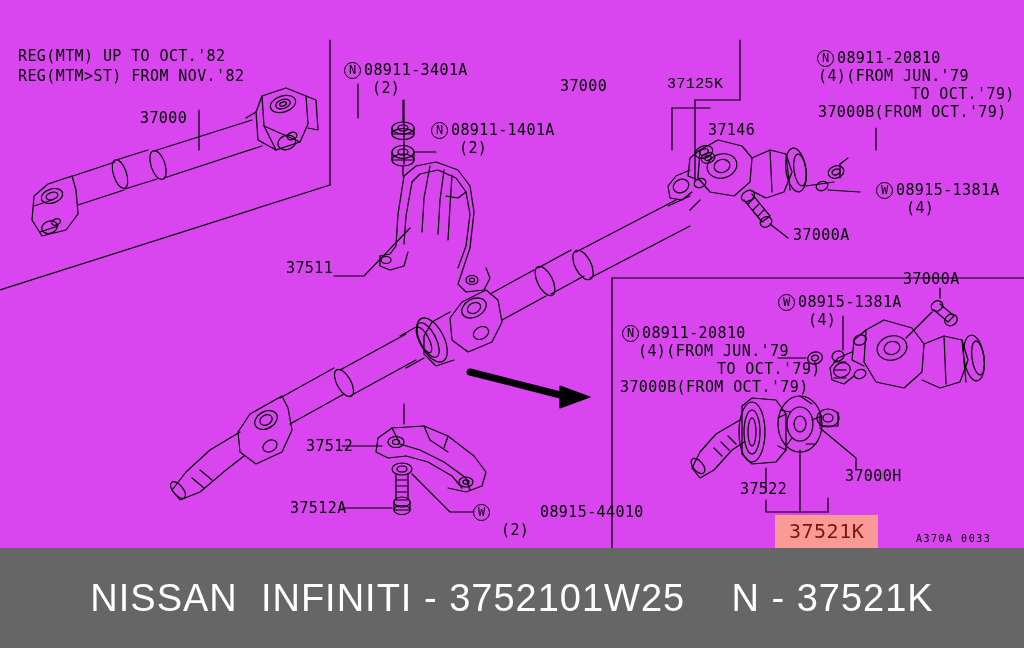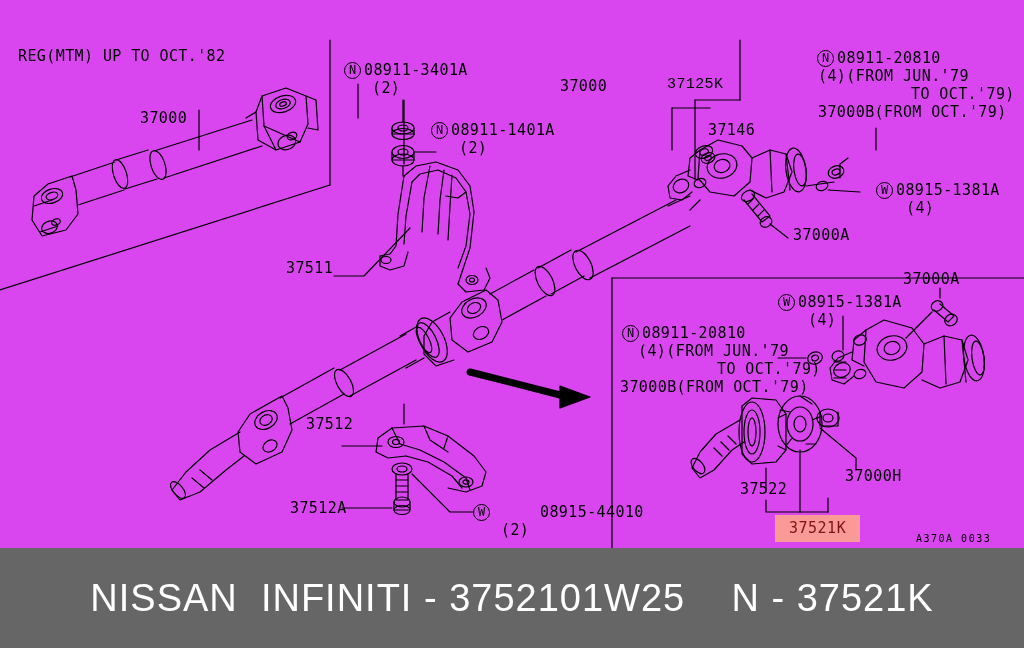--- a/index.html
+++ b/index.html
@@ -45,21 +45,21 @@
     line-height: 15px;
     text-align: center;
     color: #000;
     box-sizing: border-box;
   }
   .highlight {
     position: absolute;
     background: #fa9a96;
     color: #7d1410;
     font-family: "DejaVu Sans Mono", monospace;
-    font-size: 15px;
+    font-size: 20px;
     letter-spacing: 0.5px;
     padding: 4px 14px 5px 14px;
     white-space: pre;
   }
   #banner {
     position: absolute;
     left: 0;
     width: 1024px;
     background: #666666;
     display: flex;
@@ -380,20 +380,21 @@
       </g>
 
       <g>
         <path d="M806 186 L834 182"></path>
         <path d="M876 150 L876 128"></path>
       </g>
     </g>
   </svg>
 
   <div class="lbl" style="left:18px; top:48px;">REG(MTM) UP TO OCT.'82</div>
+  <div class="lbl" style="left:18px; top:68px;">REG(MTM&gt;ST) FROM NOV.'82</div>
   <div class="lbl" style="left:140px; top:110px;">37000</div>
 
   <div class="sym" style="left:344px; top:62px;">N</div>
   <div class="lbl" style="left:364px; top:62px;">08911-3401A</div>
   <div class="lbl" style="left:372px; top:80px;">(2)</div>
 
   <div class="sym" style="left:431px; top:122px;">N</div>
   <div class="lbl" style="left:451px; top:122px;">08911-1401A</div>
   <div class="lbl" style="left:459px; top:140px;">(2)</div>
 
@@ -421,21 +422,21 @@
   <div class="sym" style="left:778px; top:294px;">W</div>
   <div class="lbl" style="left:798px; top:294px;">08915-1381A</div>
   <div class="lbl" style="left:808px; top:312px;">(4)</div>
 
   <div class="sym" style="left:622px; top:325px;">N</div>
   <div class="lbl" style="left:642px; top:325px;">08911-20810</div>
   <div class="lbl" style="left:638px; top:343px;">(4)(FROM JUN.'79</div>
   <div class="lbl" style="left:717px; top:361px;">TO OCT.'79)</div>
   <div class="lbl" style="left:620px; top:379px;">37000B(FROM OCT.'79)</div>
 
-  <div class="lbl" style="left:306px; top:416px;">37512</div>
+  <div class="lbl" style="left:306px; top:438px;">37512</div>
   <div class="lbl" style="left:290px; top:500px;">37512A</div>
 
   <div class="sym" style="left:473px; top:504px;">W</div>
   <div class="lbl" style="left:493px; top:504px;margin-left:47px;">08915-44010</div>
   <div class="lbl" style="left:501px; top:522px;">(2)</div>
 
   <div class="lbl" style="left:740px; top:481px;">37522</div>
   <div class="lbl" style="left:845px; top:468px;">37000H</div>
 
   <div class="highlight" style="left:775px; top:515px;">37521K</div>

